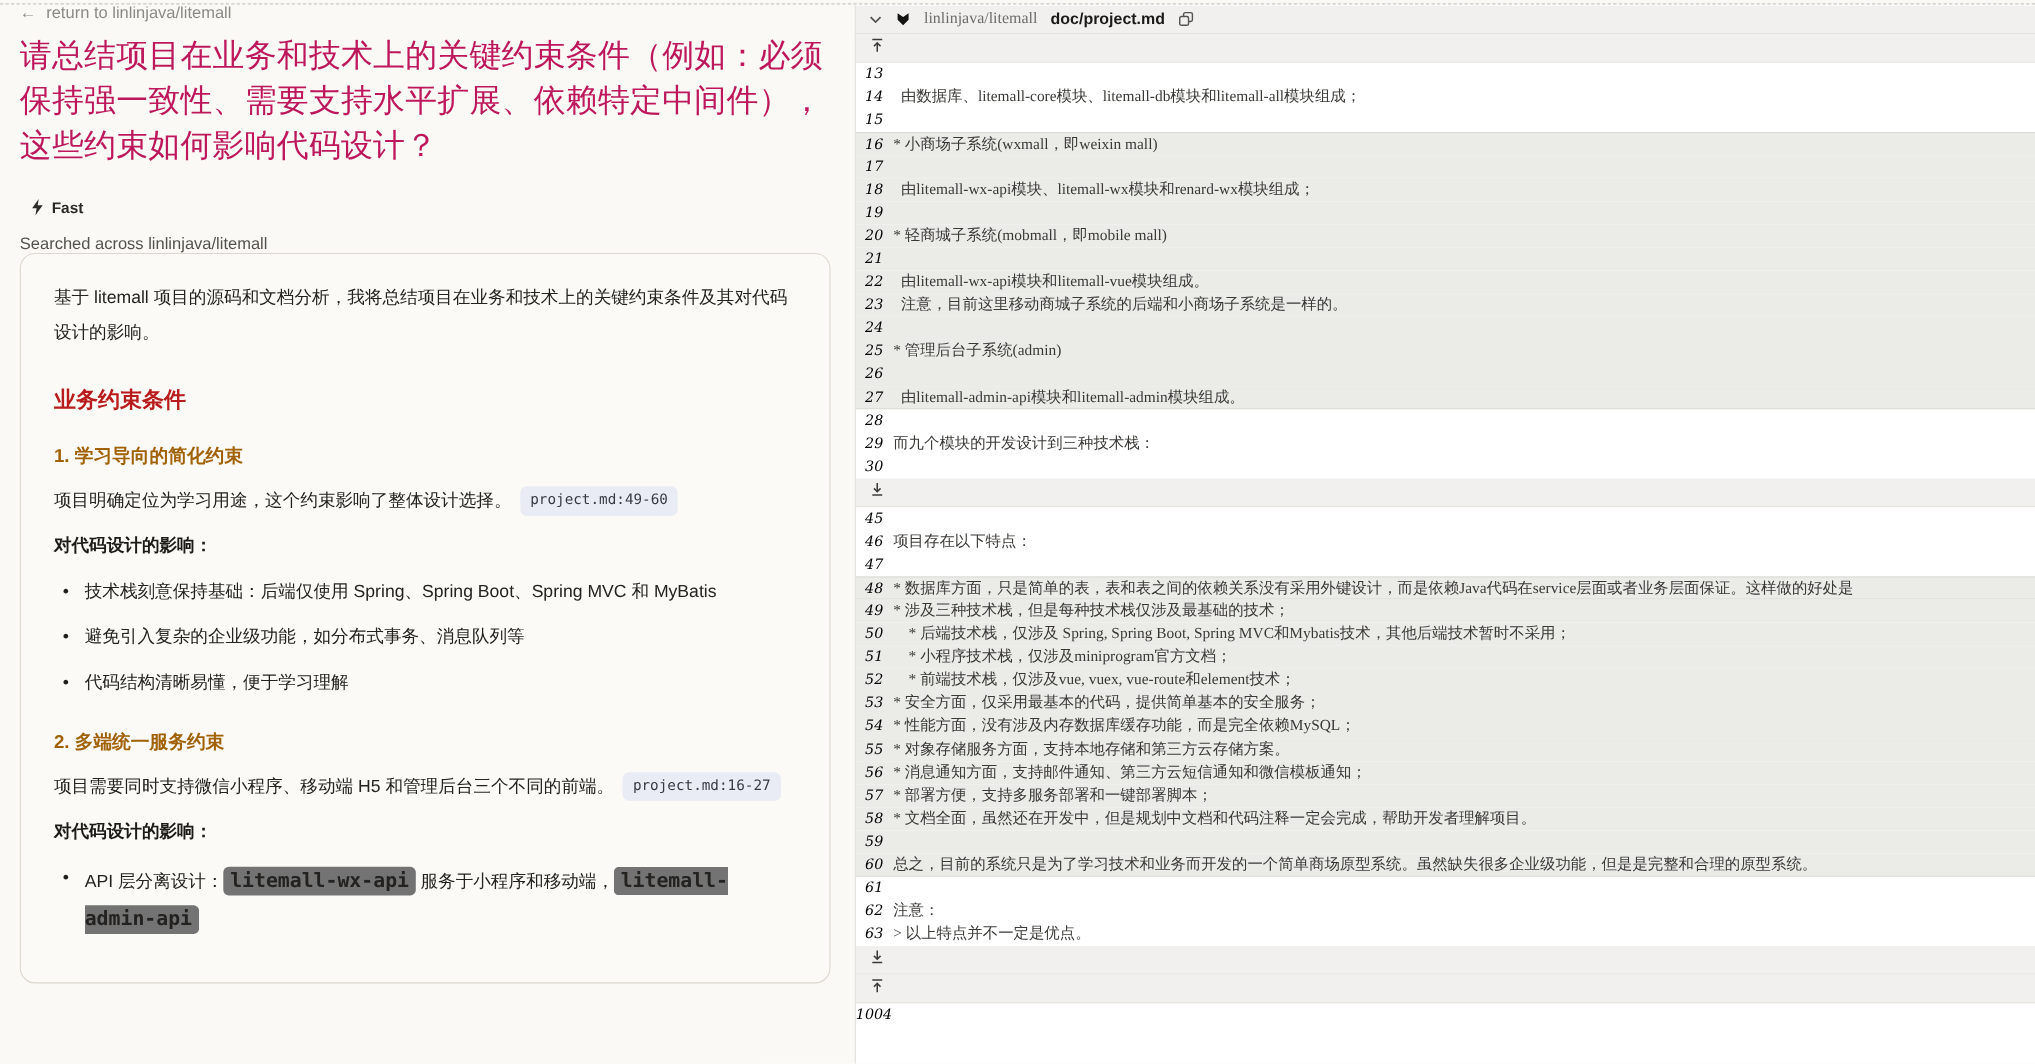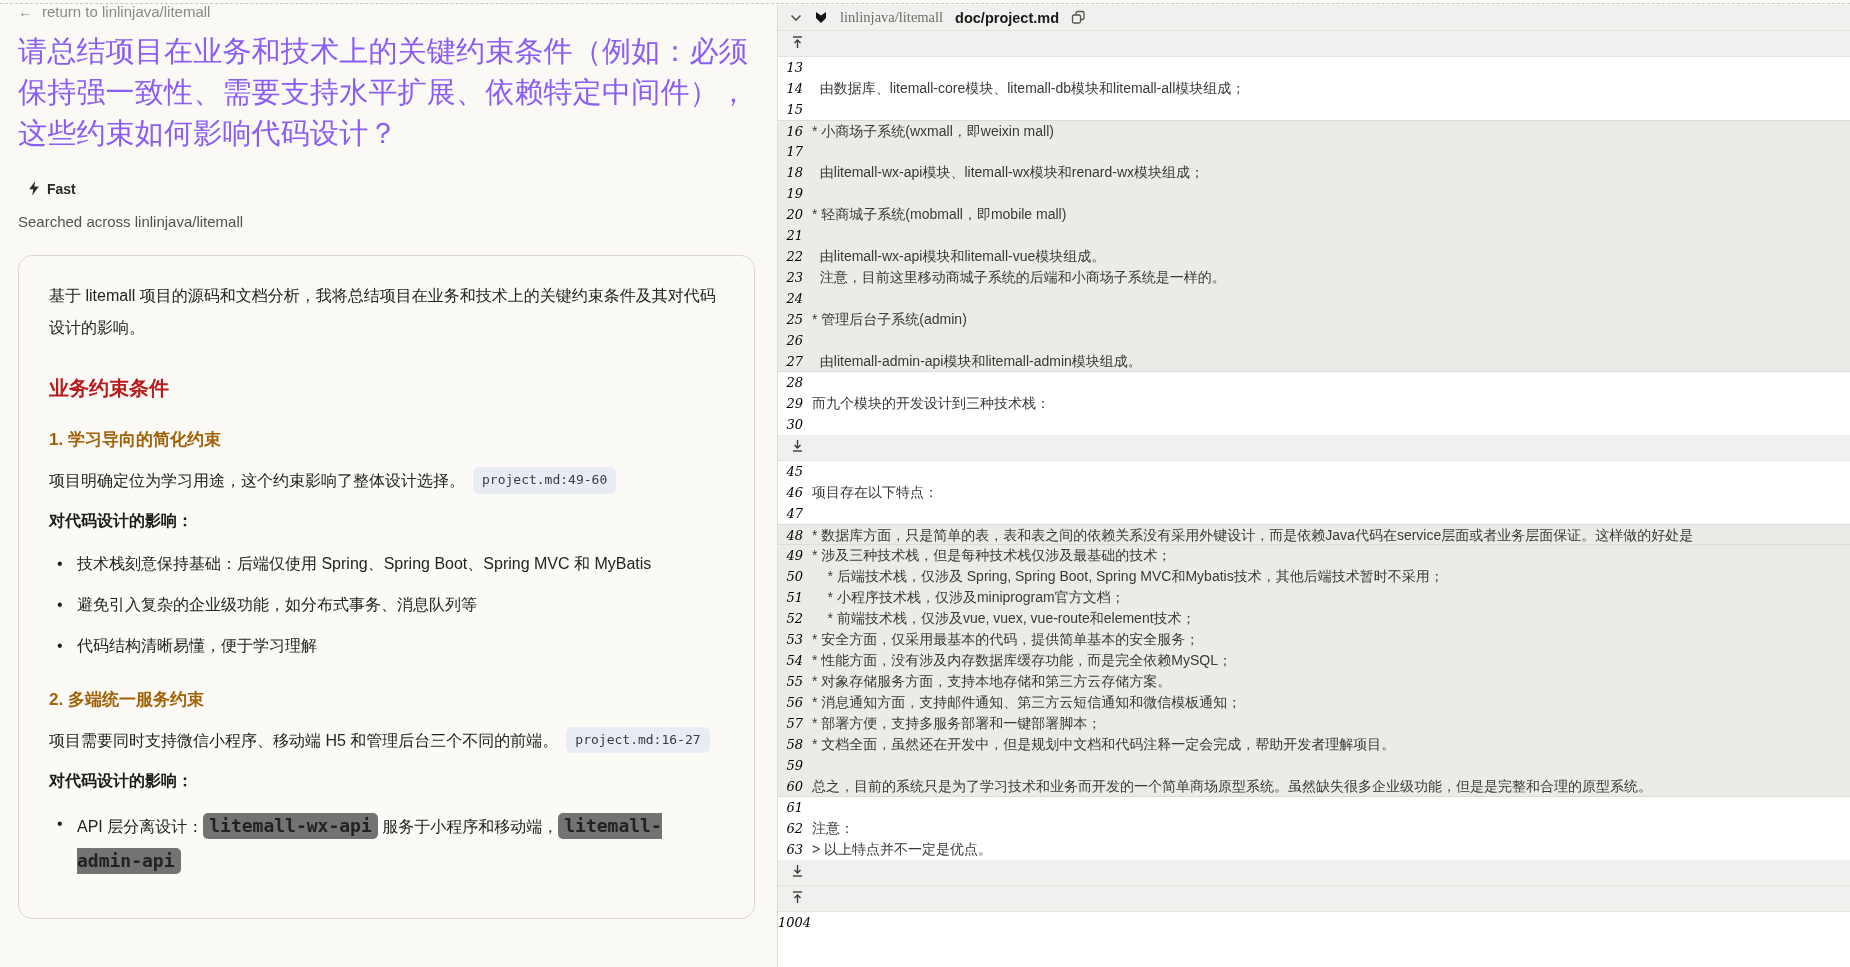--- a/index.html
+++ b/index.html
@@ -14,25 +14,25 @@
   body::before{
     content:""; position:absolute; left:0; top:3px; width:100%;
     border-top:1px dashed #c9c7c0; z-index:5;
   }
 
   
   .left-panel{ width:777px; min-width:777px; padding:6px 20px 0 18px; background:#faf9f5; }
   .back-row{ height:17px; overflow:hidden; margin-bottom:8px; }
   .back-link{ display:inline-flex; gap:9px; align-items:center; color:#8b8a84; font-size:15px;
               transform:translateY(-3px); cursor:pointer; }
-  .question{ font-size:29px; line-height:1.42; font-weight:500; color:#8b5cf6;
+  .question{ font-size:29px; line-height:1.42; font-weight:500; color:#be185d;
              max-width:740px; margin-bottom:26px; letter-spacing:.2px;}
   .fast-row{ display:flex; align-items:center; gap:7px; margin:0 0 16px 10px;
              font-size:14px; font-weight:600; color:#2b2a26; }
-  .searched{ font-size:15px; color:#54524c; margin-bottom:25px; }
+  .searched{ font-size:15px; color:#54524c; margin-bottom:0; }
 
   .answer-card{ background:#fbfaf6; border:1px solid #dcd8cd; border-radius:14px;
                 padding:24px 30px 30px 30px; margin-right:2px; }
   .answer-card p.intro{ font-size:16px; line-height:2.05; color:#24231e; }
   .answer-card h2{ font-size:20px; font-weight:700; margin-top:30px; color:#b91c1c; }
   .answer-card h3{ font-size:17px; font-weight:700; margin-top:26px; color:#a16207; }
   .answer-card p.lead{ font-size:16px; line-height:2.0; margin-top:14px; color:#24231e; }
   .answer-card p.impact{ font-size:16px; font-weight:700; margin-top:14px; color:#1c1b17; }
   .cite-chip{ display:inline-block; font-family:"DejaVu Sans Mono", monospace; font-size:13px;
               background:#e9ebf5; color:#363b44; border-radius:6px; padding:3px 9px 4px;
@@ -58,21 +58,21 @@
   .expand-row svg{ stroke:#3c3b38; }
 
   .code-area{ flex:1; overflow:hidden; }
   .code-line{ display:flex; height:21px; line-height:21px; white-space:pre; }
   .code-line.hl{ background:#ebebe8; }
   .code-line.hl-top{ border-top:1px solid #dddcd8; }
   .code-line.hl-bot{ border-bottom:1px solid #dddcd8; }
   .gutter{ min-width:34px; text-align:right; padding-right:9px;
            font-family:"DejaVu Serif", serif; font-style:italic; font-size:13px; color:#000000;
            flex:none; }
-  .code-text{ font-family:Liberation Sans, sans-serif; font-size:14px; color:#3a3936;
+  .code-text{ font-family:Liberation Serif, serif; font-size:14px; color:#3a3936;
               overflow:hidden; }
 </style>
 </head>
 <body>
 
 <div class="left-panel">
   <div class="back-row">
     <span class="back-link">
         <span>←</span>
         <span>return to linlinjava/litemall</span>

